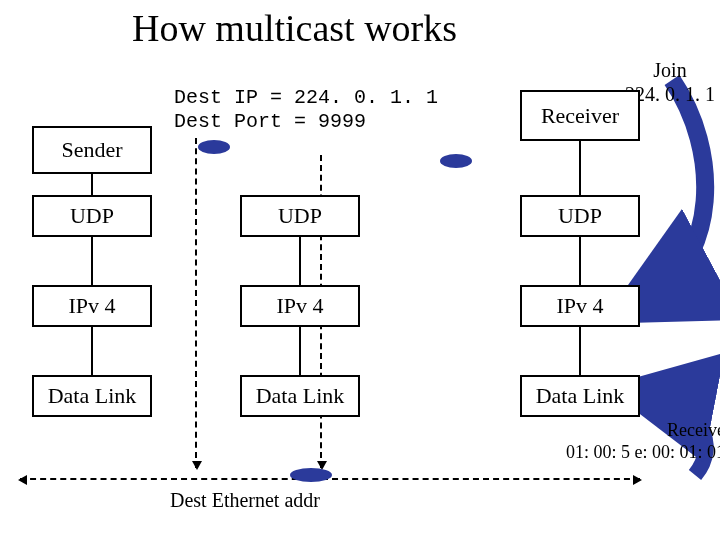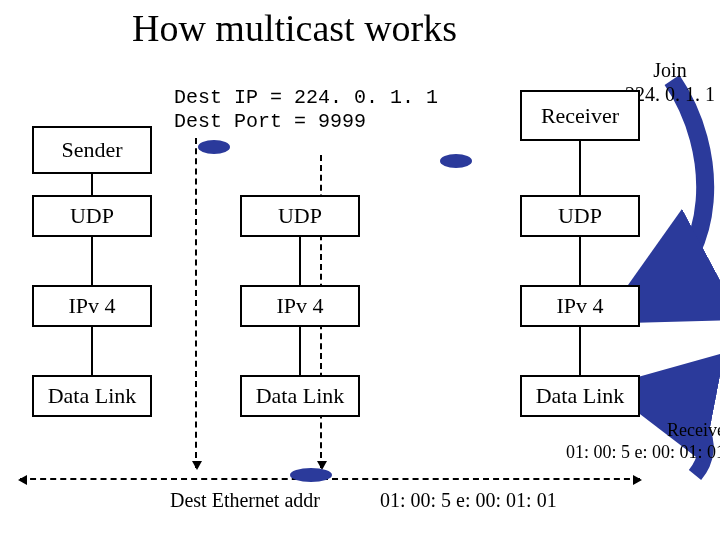--- a/index.html
+++ b/index.html
@@ -159,21 +159,20 @@
   <div class="hdash" style="left:20px; top:478px; width:620px;">
     <div class="arL"></div>
       <div class="arR"></div>
   </div>
 
   <div class="blob" style="left:198px; top:140px; width:32px; height:14px;"></div>
   <div class="blob" style="left:440px; top:154px; width:32px; height:14px;"></div>
   <div class="blob" style="left:290px; top:468px; width:42px; height:14px;"></div>
 
   <div class="label" style="left:170px; top:488px;text-align:right;">Dest Ethernet addr</div>
-  <div class="label" style="left:380px; top:488px;">01: 00: 5 e: 00: 01: 01</div>
 
   <div class="label small" style="left:560px; top:420px; text-align:right; width:165px;">Receive
 01: 00: 5 e: 00: 01: 01</div>
 
   <svg class="arrows" viewBox="0 0 720 540">
     <defs>
       <marker id="bArrow" viewBox="0 0 10 10" refX="6" refY="5" markerWidth="7" markerHeight="7" orient="auto-start-reverse">
         <path d="M0,0 L10,5 L0,10 Z" fill="#2b3a9b"></path>
       </marker>
     </defs>

